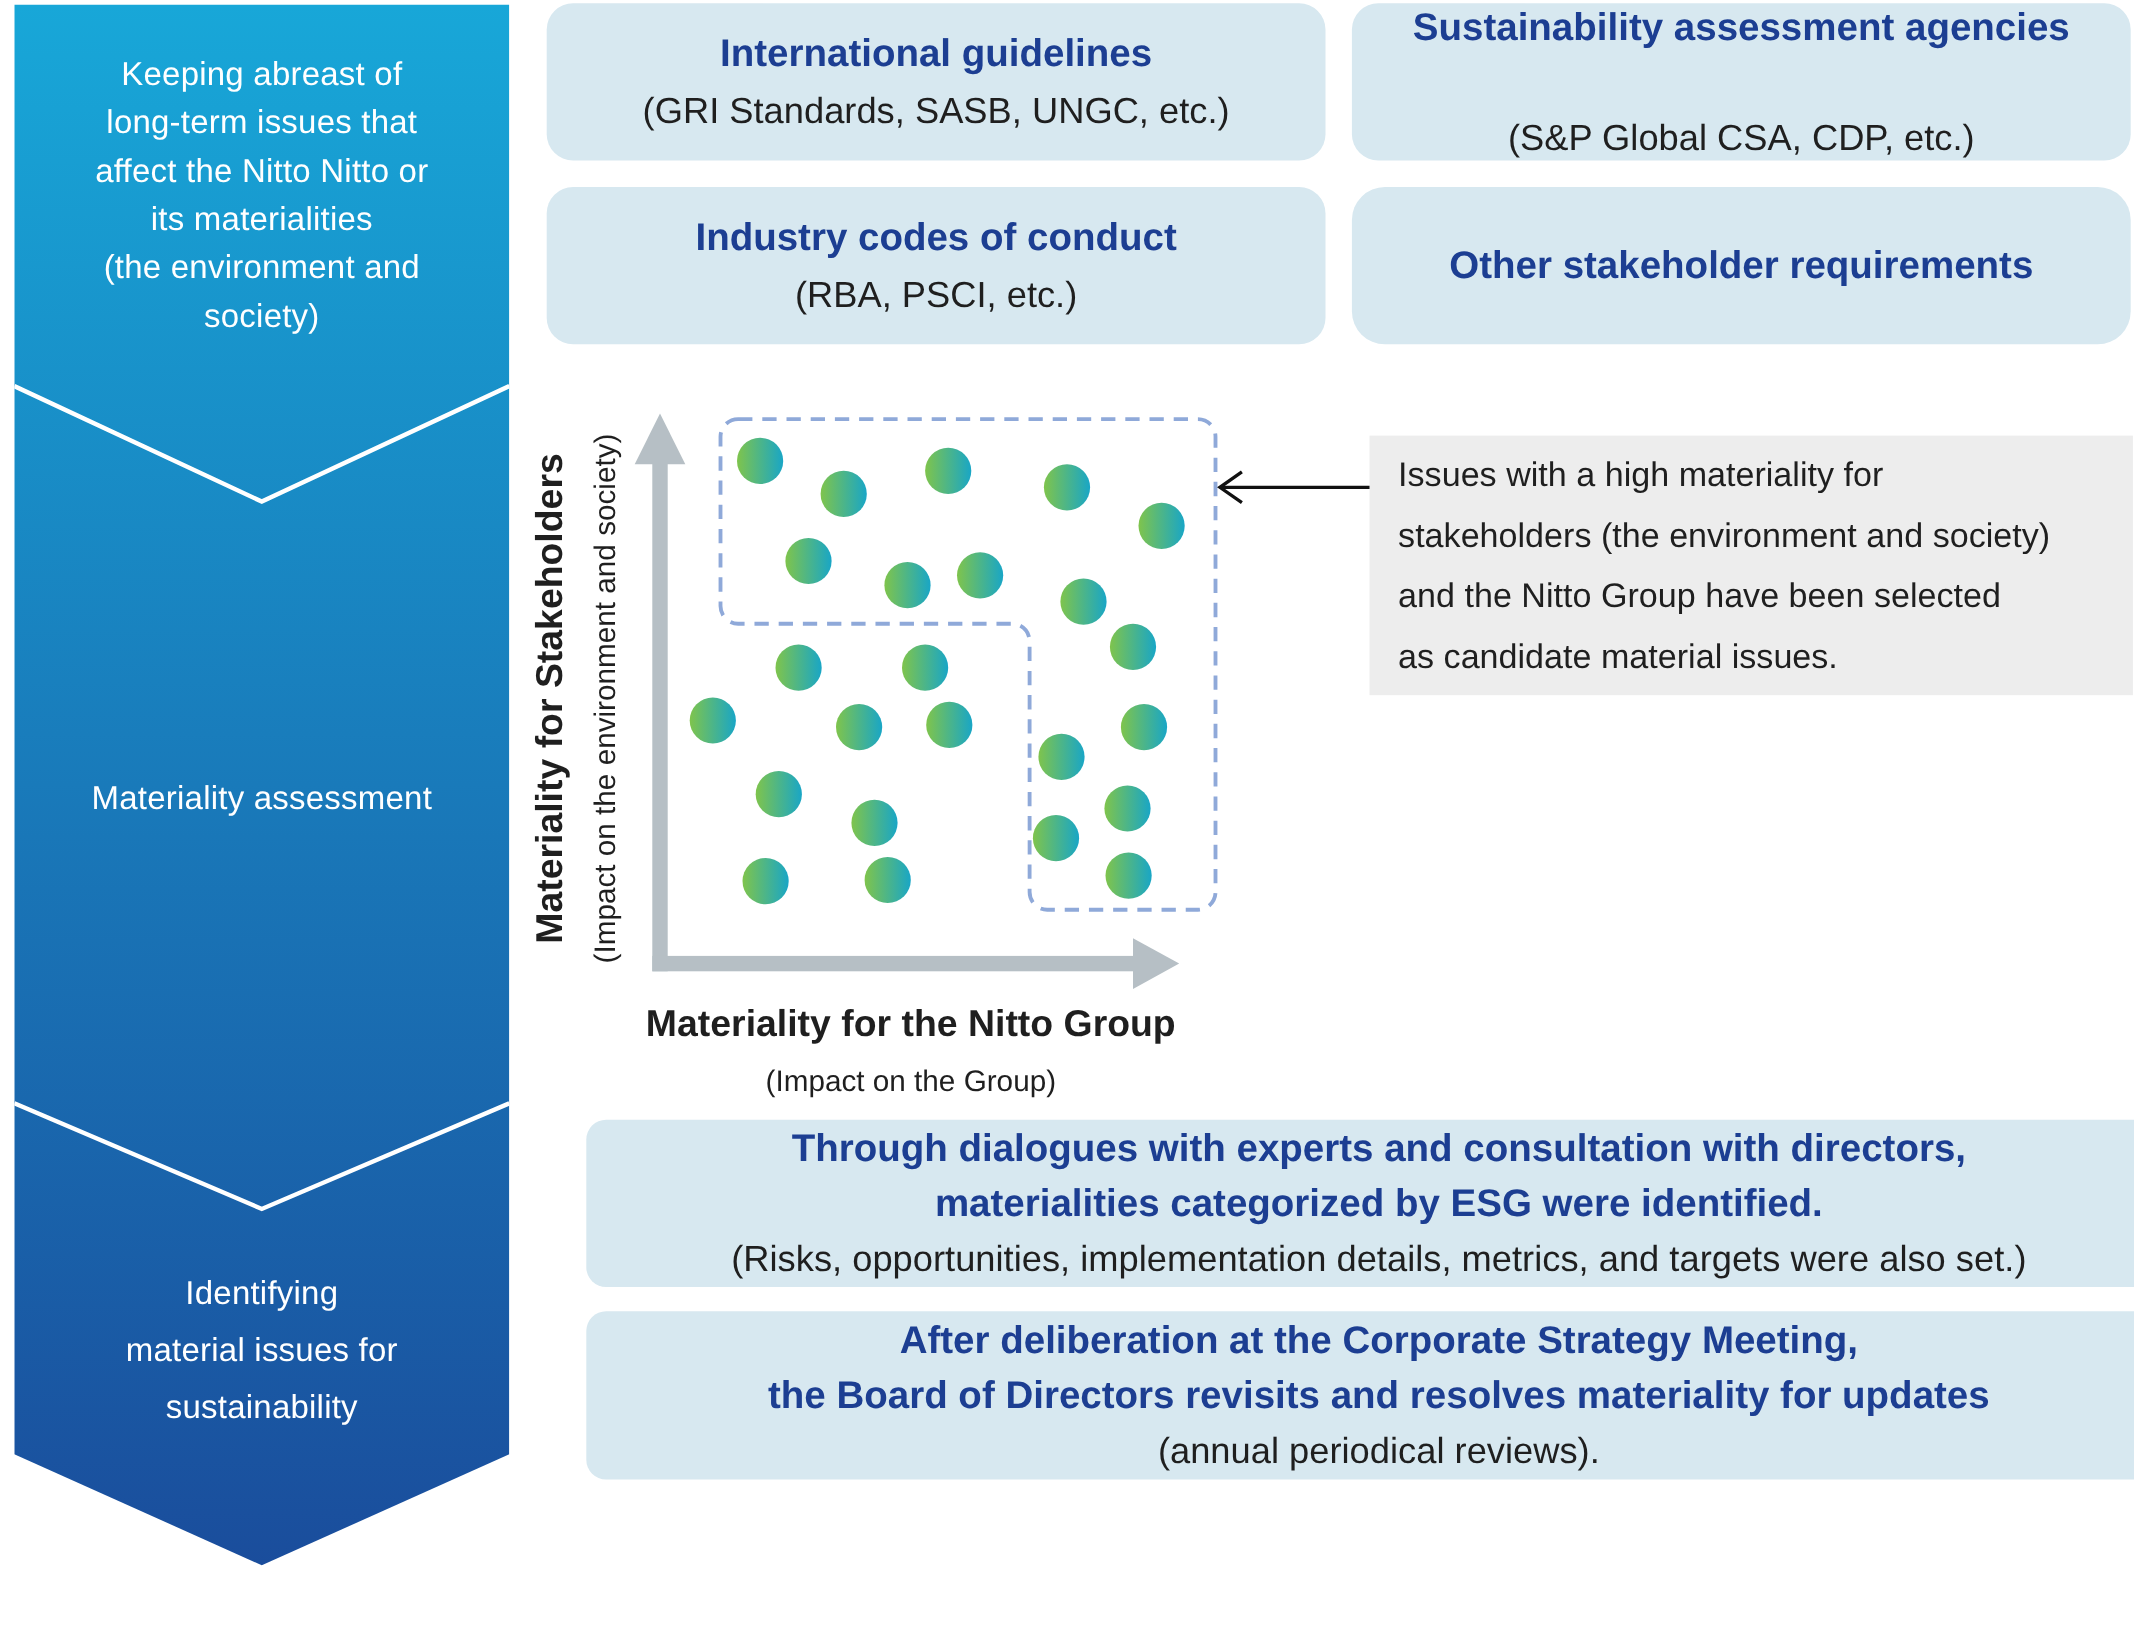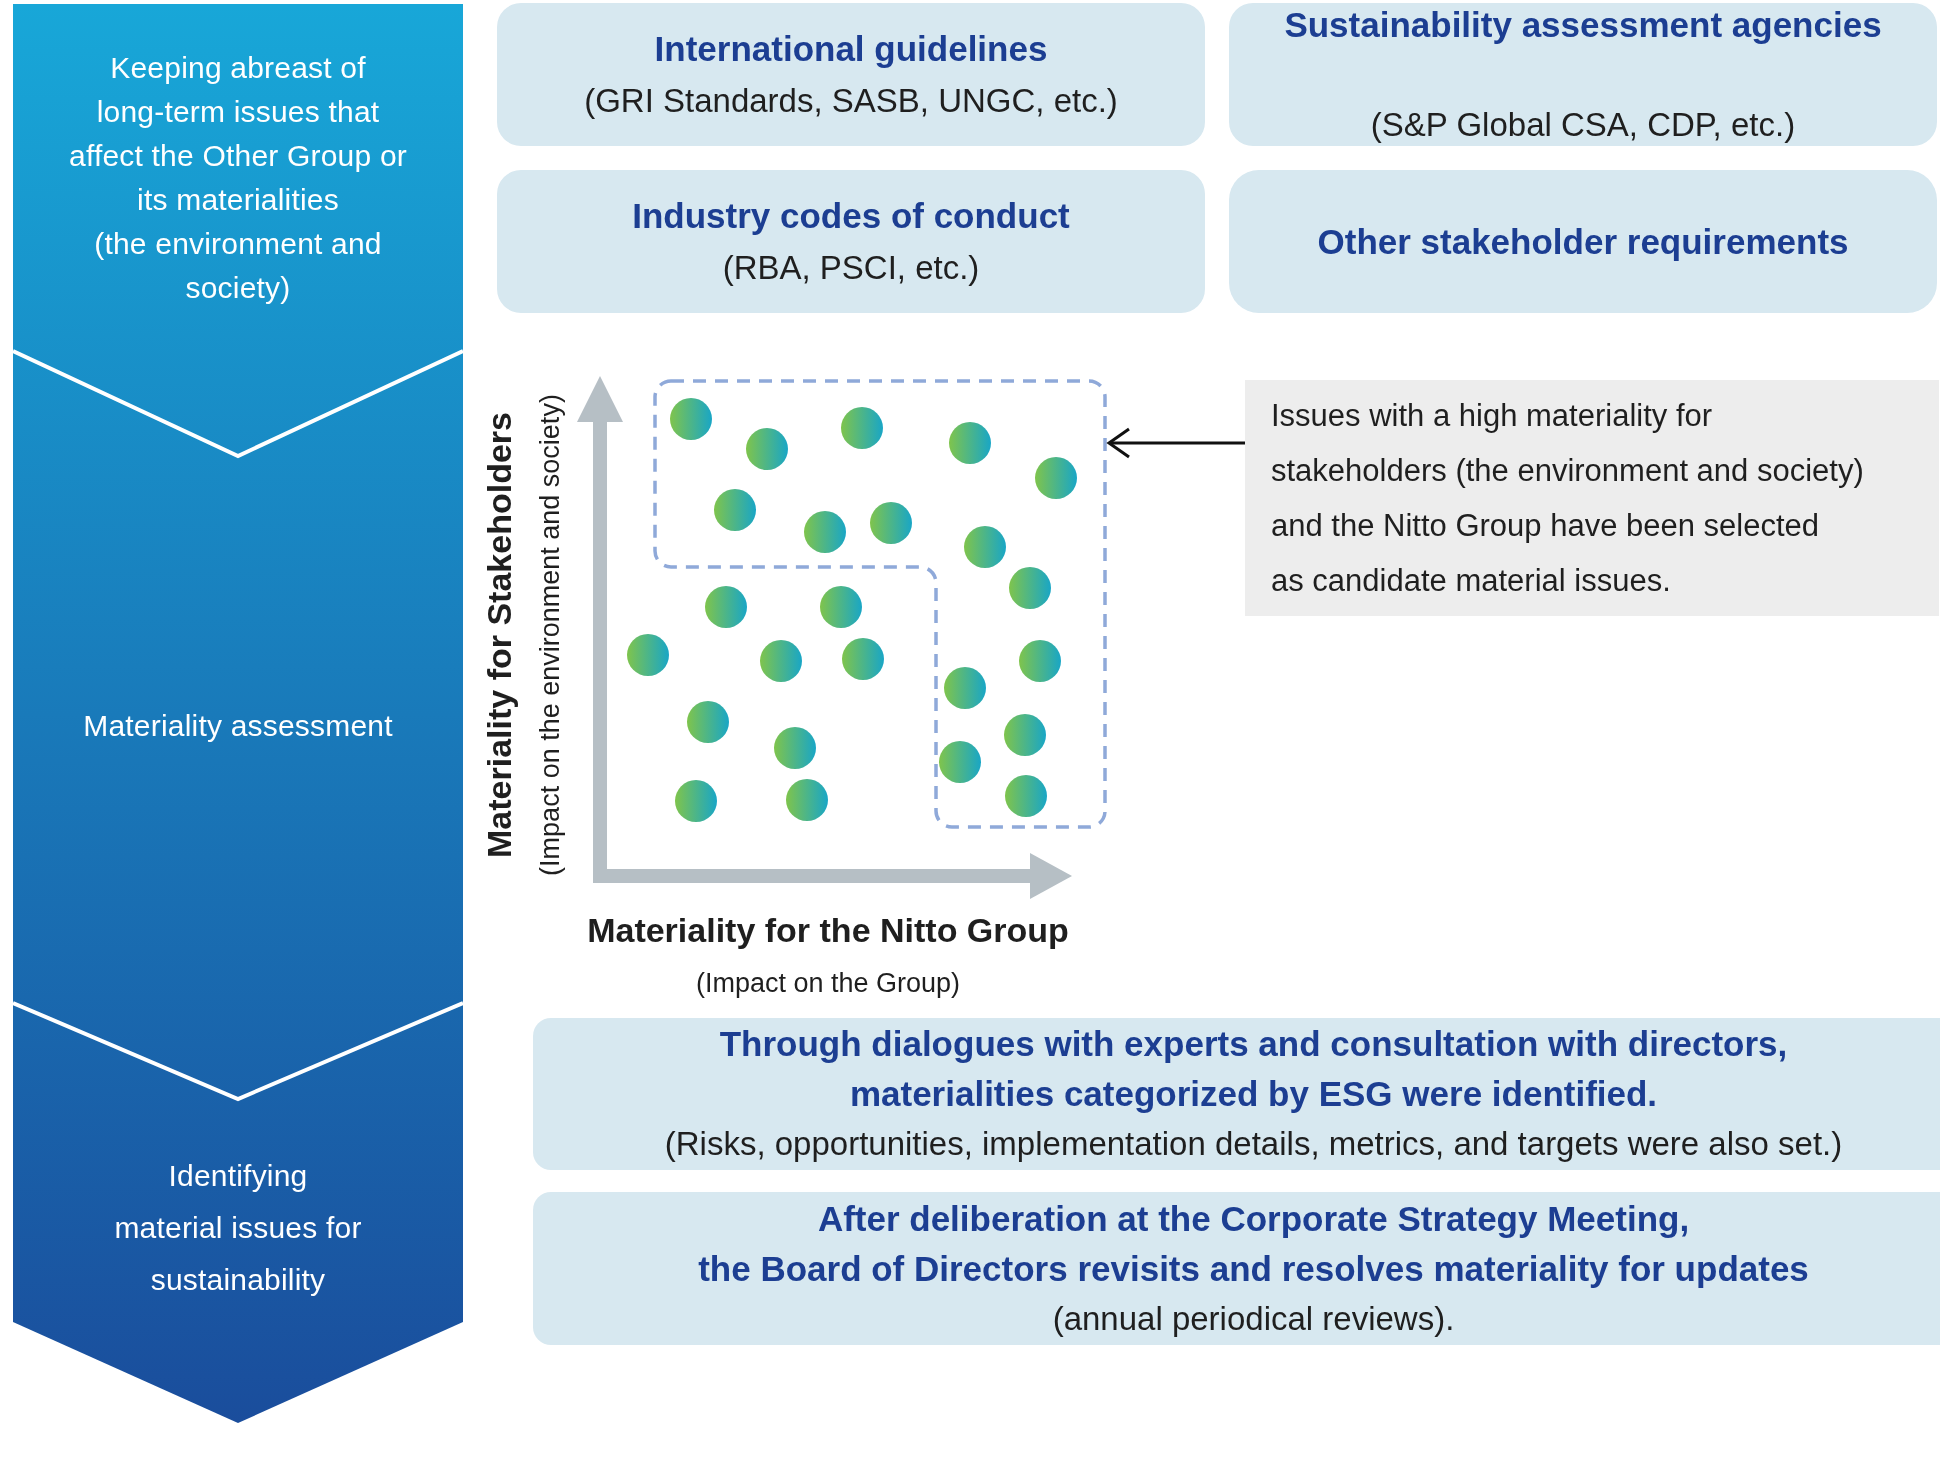--- a/index.html
+++ b/index.html
@@ -28,21 +28,21 @@
   .b2{left:1229px;top:3px;gap:48px;}
   .b3{left:497px;top:170px;}
   .b4{left:1229px;top:170px;border-radius:30px;}
   .info-title{color:var(--title-blue);font-weight:700;font-size:35px;line-height:52px;}
   .info-sub{color:var(--body-text);font-size:33px;line-height:52px;}
   .info-sub:empty{display:none;}
   
   .chart-svg{position:absolute;left:460px;top:290px;}
   
   .annotation-box{
-    position:absolute;left:1245px;top:380px;width:694px;height:236px;
+    position:absolute;left:1245px;top:396px;width:694px;height:236px;
     background:var(--annotation-bg);box-sizing:border-box;
     padding:8px 10px 8px 26px;font-size:31px;line-height:55px;color:var(--body-text);
   }
   .annotation-arrow{position:absolute;left:1095px;top:424px;}
   
   .process-box{
     position:absolute;left:497px;width:1441px;background:var(--box-bg);
     border-radius:18px;display:flex;flex-direction:column;justify-content:center;
     align-items:center;text-align:center;margin-left:36px;
   }
@@ -63,21 +63,21 @@
       </linearGradient>
     </defs>
     <polygon points="0,0 450,0 450,1318 225,1419 0,1318" fill="url(#bannerGrad)"></polygon>
     <polyline points="0,347 225,452 450,347" fill="none" stroke="#ffffff" stroke-width="4"></polyline>
     <polyline points="0,999 225,1095 450,999" fill="none" stroke="#ffffff" stroke-width="4"></polyline>
   </svg>
 
   <div class="banner-section s1">
     <div>Keeping abreast of</div>
     <div>long-term issues that</div>
-    <div>affect the Other Group or</div>
+    <div>affect the Nitto Nitto or</div>
     <div>its materialities</div>
     <div>(the environment and</div>
     <div>society)</div>
   </div>
 
   <div class="banner-section s2">
     <div>Materiality assessment</div>
   </div>
 
   <div class="banner-section s3">

